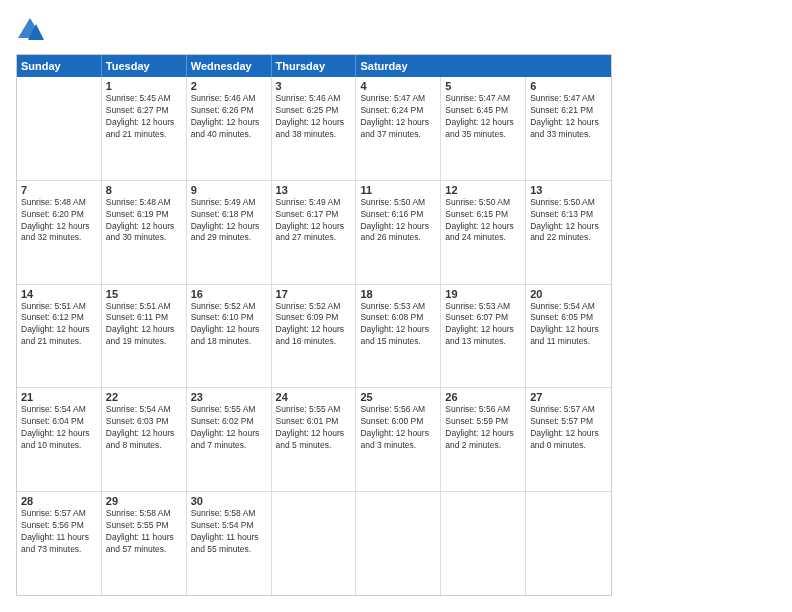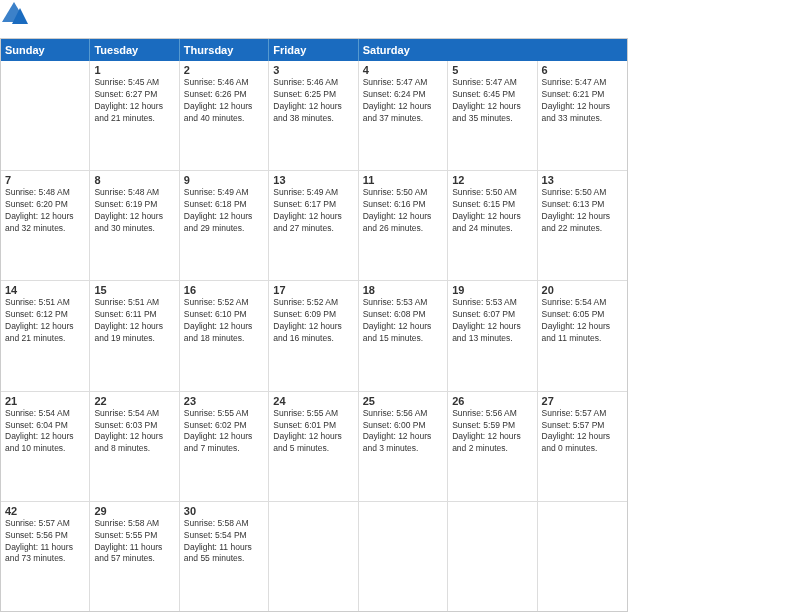--- a/index.html
+++ b/index.html
@@ -6,20 +6,21 @@
     body {
       font-family: Arial, sans-serif;
       background: #fff;
       width: 792px;
       height: 612px;
       overflow: hidden;
     }
     .page {
       width: 628px;
       height: 612px;
+      padding: 16px;
       display: flex;
       flex-direction: column;
     }
     .header {
       display: flex;
       justify-content: space-between;
       align-items: flex-start;
       margin-bottom: 10px;
     }
     .logo {
@@ -118,22 +119,22 @@
     <div class="title-block">
       <div class="month-title"></div>
       <div class="location"></div>
     </div>
   </div>
 
   <div class="calendar">
     <div class="cal-header">
     <div class="cal-header-cell">Sunday</div>
         <div class="cal-header-cell">Tuesday</div>
+        <div class="cal-header-cell">Wednesday</div>
         <div class="cal-header-cell">Thursday</div>
-        <div class="cal-header-cell">Friday</div>
         <div class="cal-header-cell">Saturday</div>
       </div>
     <div class="cal-body">
     <div class="cal-row">
           <div class="cal-cell"></div>
           <div class="cal-cell">
             <div class="day-num">1</div>
             <div class="cell-line">Sunrise: 5:45 AM</div>
             <div class="cell-line">Sunset: 6:27 PM</div>
             <div class="cell-line">Daylight: 12 hours</div>
@@ -323,21 +324,21 @@
           <div class="cal-cell">
             <div class="day-num">27</div>
             <div class="cell-line">Sunrise: 5:57 AM</div>
             <div class="cell-line">Sunset: 5:57 PM</div>
             <div class="cell-line">Daylight: 12 hours</div>
             <div class="cell-line">and 0 minutes.</div>
           </div>
         </div>
         <div class="cal-row">
           <div class="cal-cell">
-            <div class="day-num">42</div>
+            <div class="day-num">28</div>
             <div class="cell-line">Sunrise: 5:57 AM</div>
             <div class="cell-line">Sunset: 5:56 PM</div>
             <div class="cell-line">Daylight: 11 hours</div>
             <div class="cell-line">and 73 minutes.</div>
           </div>
           <div class="cal-cell">
             <div class="day-num">29</div>
             <div class="cell-line">Sunrise: 5:58 AM</div>
             <div class="cell-line">Sunset: 5:55 PM</div>
             <div class="cell-line">Daylight: 11 hours</div>

